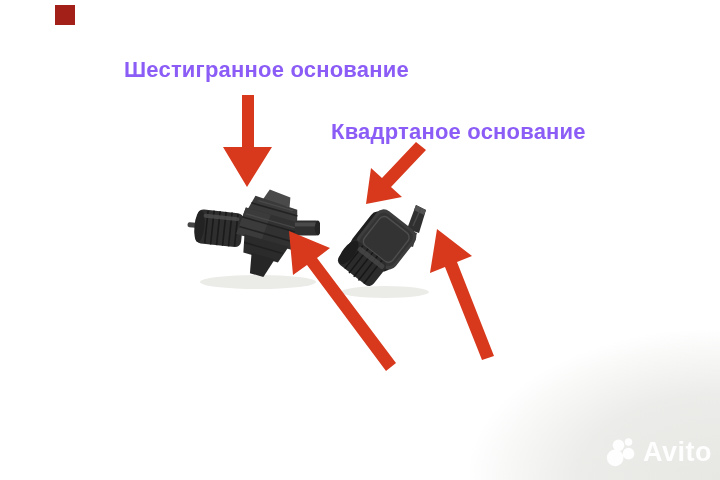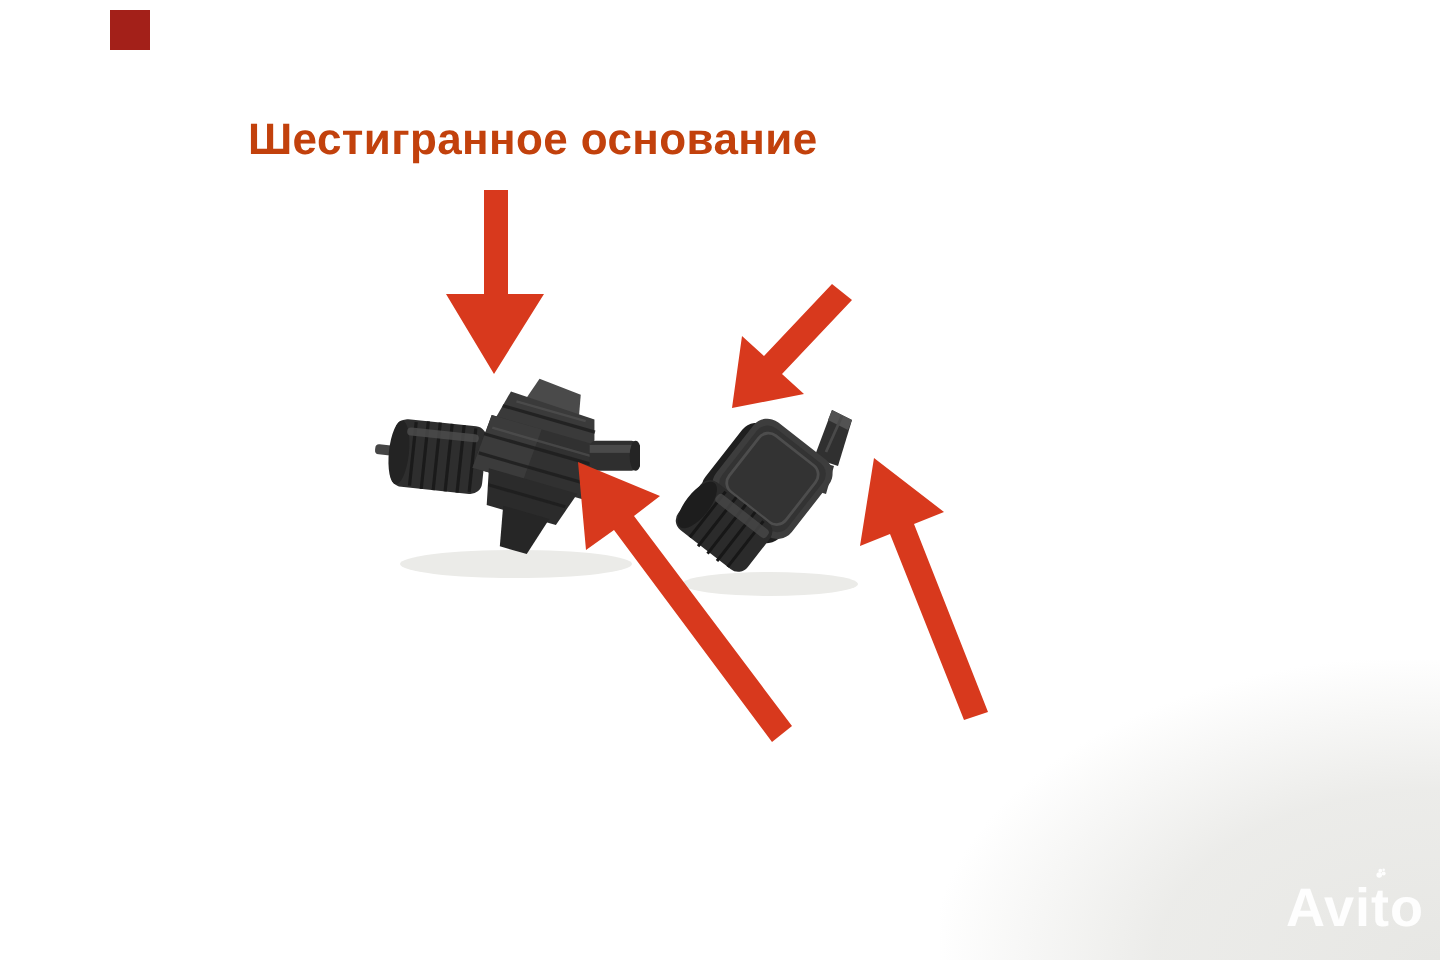--- a/index.html
+++ b/index.html
@@ -3,39 +3,39 @@
 <meta charset="utf-8">
 <style>
   html,body{margin:0;padding:0;background:#777;}
   .stage{
     position:relative;width:720px;height:480px;margin:0 auto;
     background:#ffffff;overflow:hidden;
     font-family:"Liberation Sans","DejaVu Sans",sans-serif;
   }
   .abs{position:absolute;}
   .annotation-label{
-    color:#c2410c;
+    color:#8b5cf6;
     font-weight:bold;
     font-size:22px;
     line-height:23px;
     white-space:nowrap;
     letter-spacing:0.2px;
   }
   .red-marker{
     left:55px;top:5px;width:20px;height:20px;
     background:#a32019;
   }
   .corner-shade{
     right:0;bottom:0;width:250px;height:150px;
     background:radial-gradient(ellipse at 100% 100%,
       #e7e7e4 0%, rgba(231,231,228,0.8) 40%, rgba(231,231,228,0) 72%);
   }
   .watermark{
     right:8px;bottom:10px;width:106px;height:36px;
-    display:flex;align-items:flex-end;flex-direction:column;
+    display:flex;align-items:center;
   }
   .watermark-text{
     color:#ffffff;
     font-weight:bold;
     font-size:27px;
     letter-spacing:0.5px;
     opacity:0.96;
     margin-left:2px;
   }
   svg{display:block;}
@@ -101,20 +101,21 @@
   </svg>
 
   <svg class="abs" style="left:0;top:0;" width="720" height="480" viewBox="0 0 720 480">
     <polygon fill="#d8391d" points="242,95 242,147 223,147 247,187 272,147 254,147 254,95"></polygon>
     <polygon fill="#d8391d" points="416,142 382,178 371,168 366,204 402,197 391,187 426,150"></polygon>
     <polygon fill="#d8391d" points="396,363 317,258 330,248 289,231 293,275 307,265 386,371"></polygon>
     <polygon fill="#d8391d" points="494,356 457,262 472,256 437,229 430,273 445,267 482,360"></polygon>
   </svg>
 
   <div class="abs annotation-label" style="left:124px;top:58px;">Шестигранное основание</div>
+  <div class="abs annotation-label" style="left:331px;top:120px;">Квадртаное основание</div>
 
   <div class="abs watermark">
     <svg width="42" height="36" viewBox="0 0 42 36">
       <g fill="#ffffff" opacity="0.96">
         <circle cx="15" cy="10" r="7"></circle>
         <circle cx="27" cy="6" r="4.5"></circle>
         <circle cx="11" cy="25" r="10"></circle>
         <circle cx="27" cy="20" r="7"></circle>
       </g>
     </svg>

